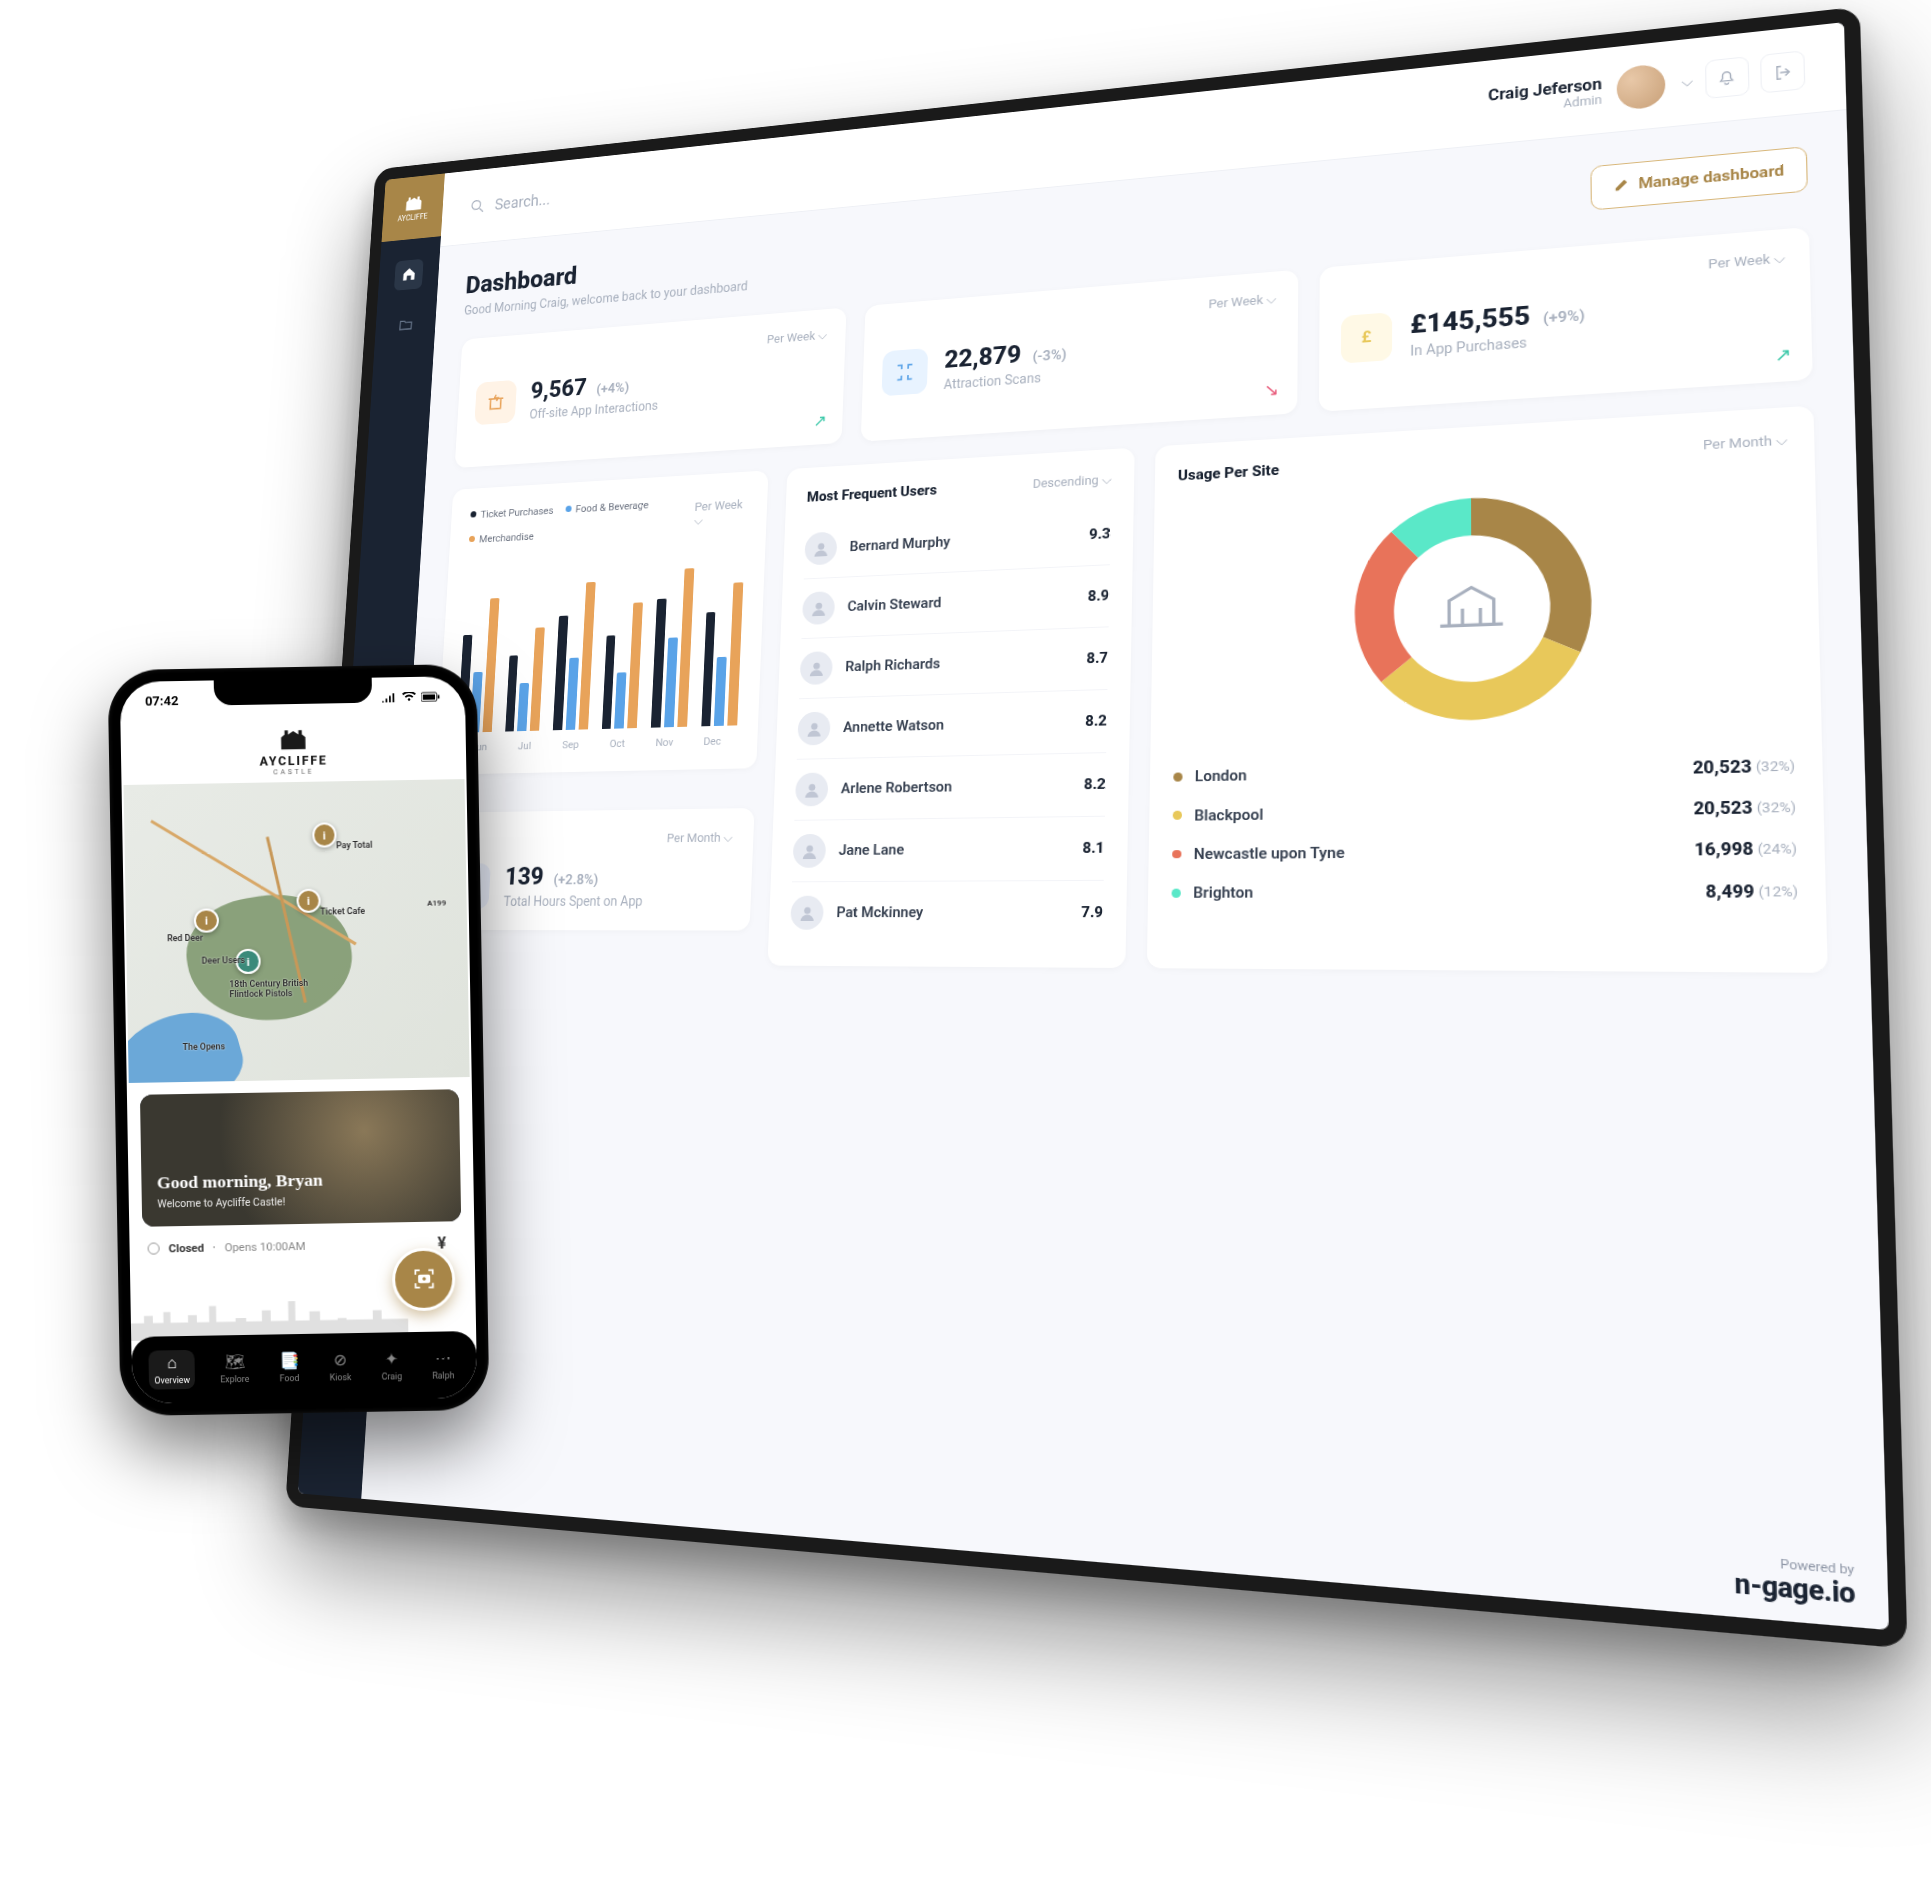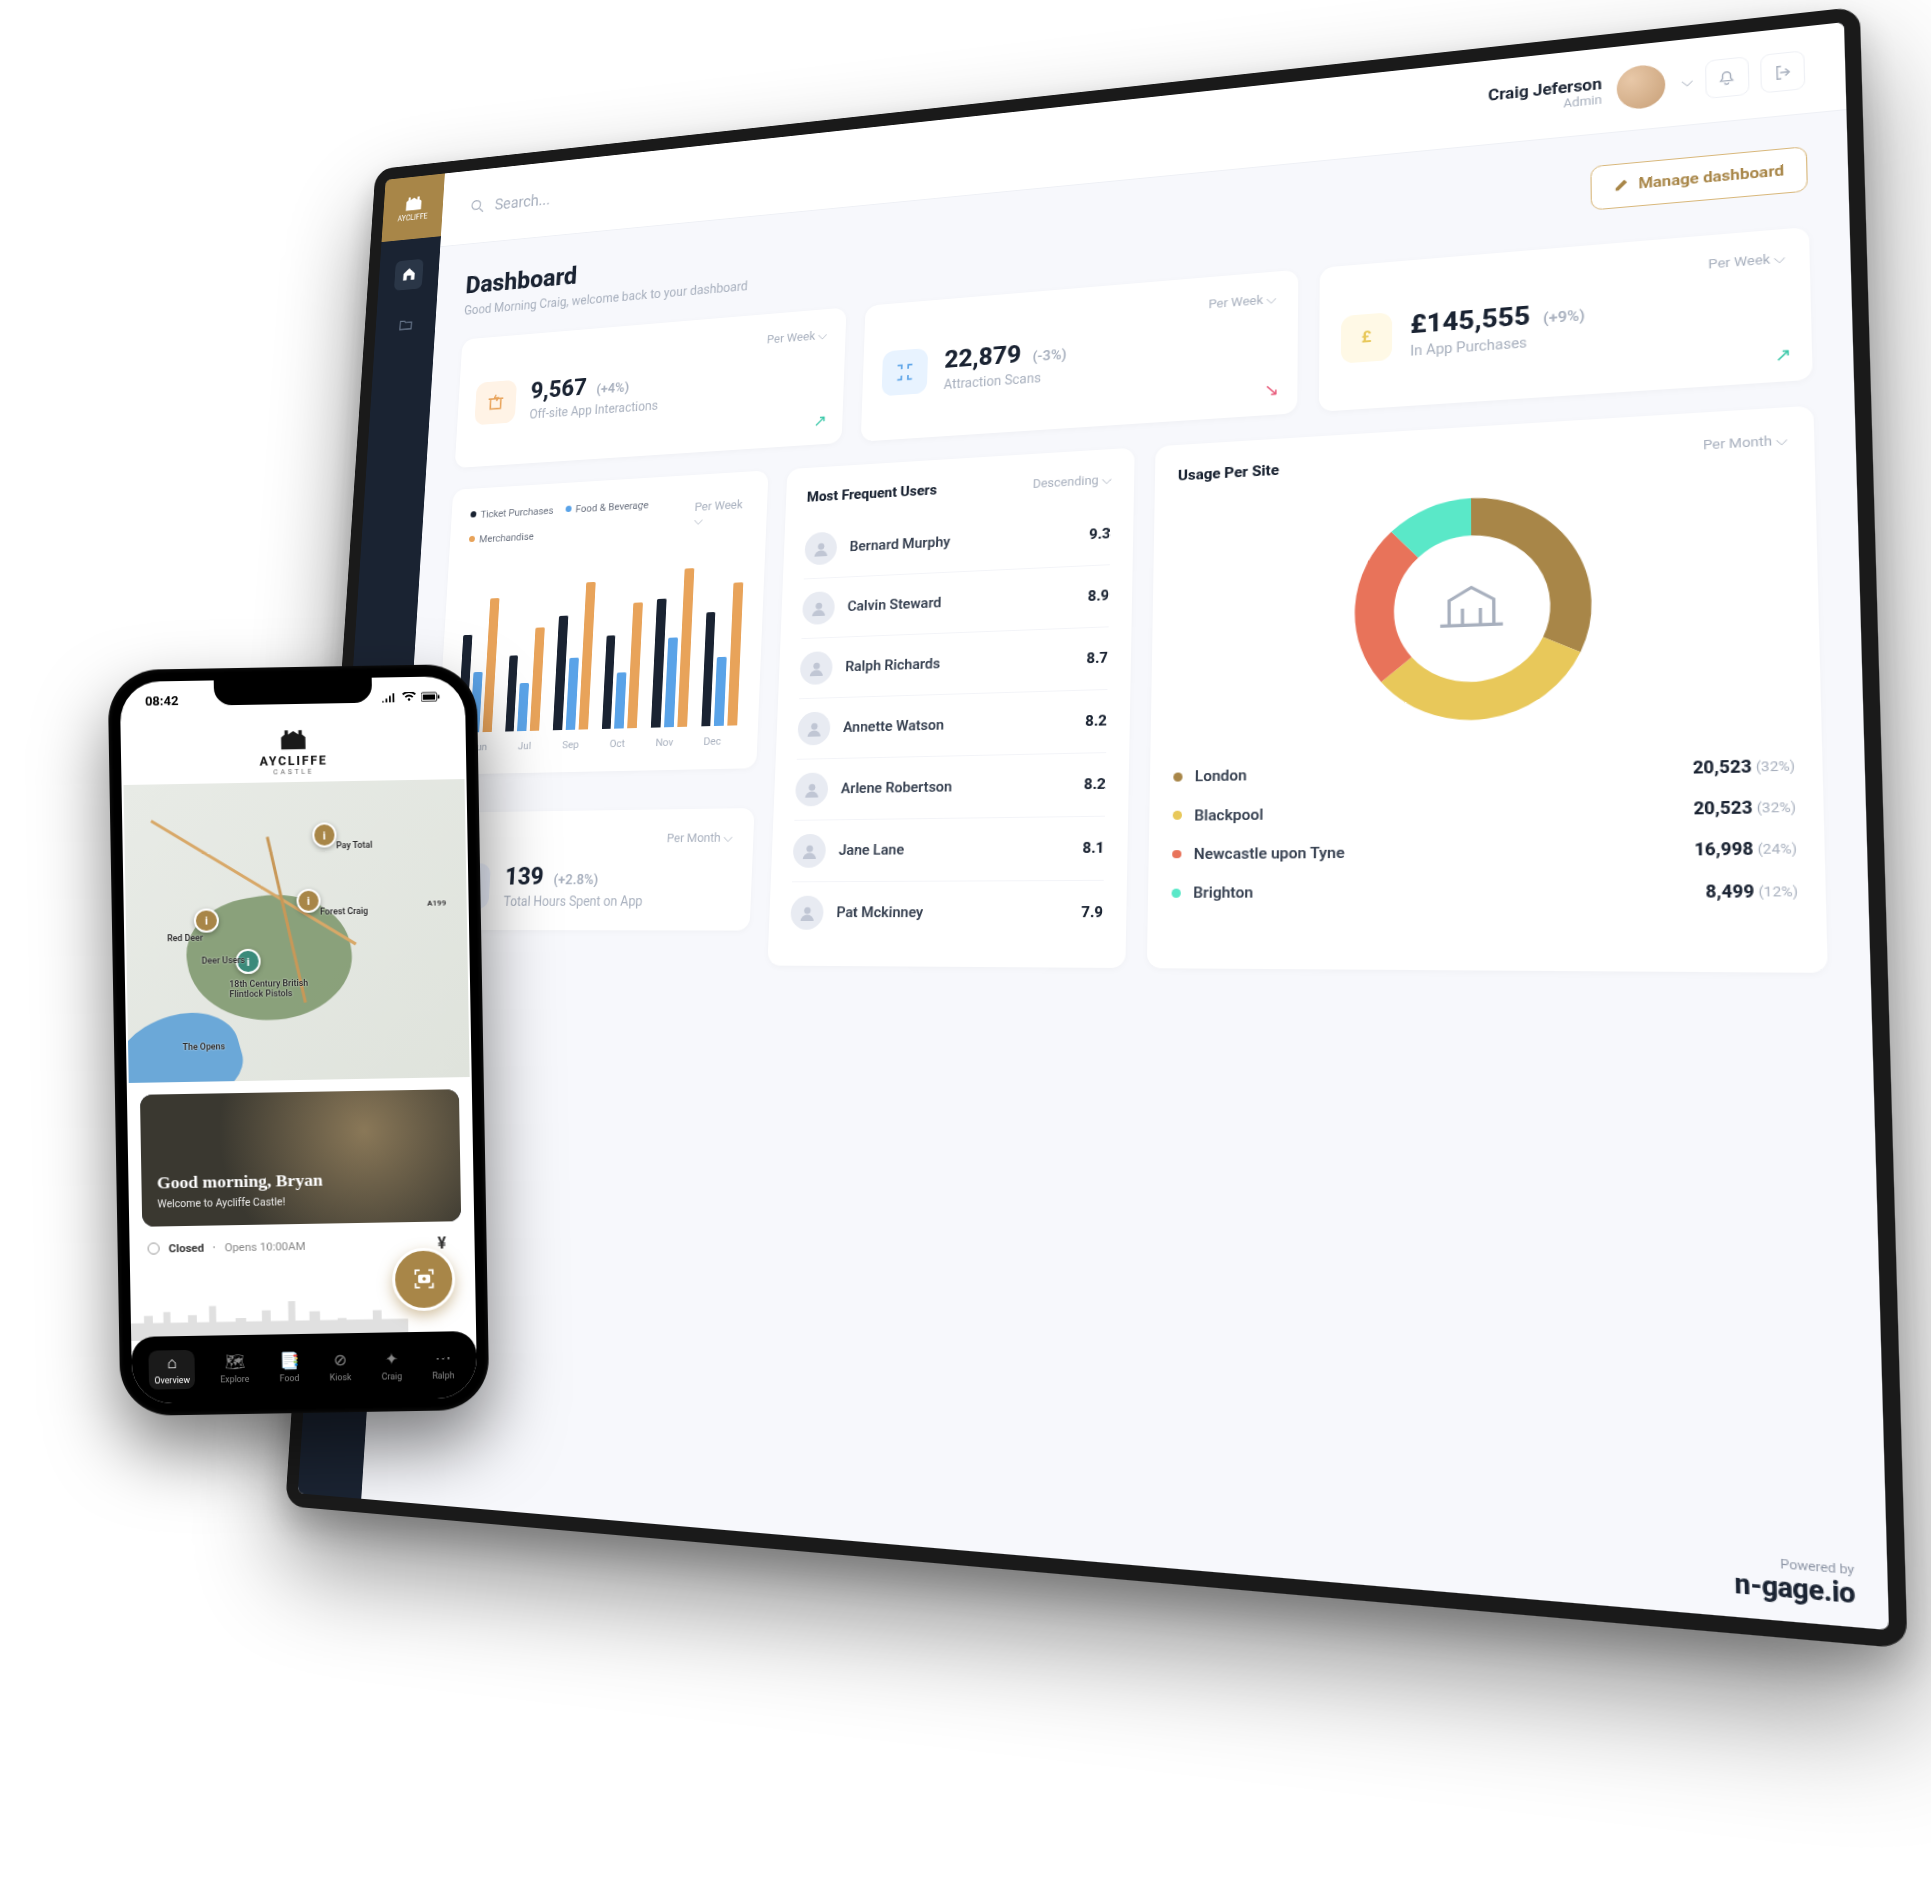--- a/index.html
+++ b/index.html
@@ -467,21 +467,21 @@
     <div class="b">n-gage.io</div>
   </div>
 
 </div>
 </div>
 
 <div class="phone">
   <div class="phone-screen">
     <div class="notch"></div>
     <div class="p-status">
-      <span>08:42</span>
+      <span>07:42</span>
       <span class="ico">
         <svg width="14" height="10.5" viewBox="0 0 16 12">
             <path fill="#000" d="M0 10h2v2H0zM4 7h2v5H4zM8 4h2v8H8zM12 1h2v11h-2z"></path>
           </svg>
         <svg width="14" height="10.5" viewBox="0 0 16 12">
             <path fill="#000" d="M8 10a1.5 1.5 0 1 1 0-3 1.5 1.5 0 0 1 0 3zM3 5a8 8 0 0 1 10 0l-1.5 1.5a6 6 0 0 0-7 0L3 5zM0 2a12 12 0 0 1 16 0l-1.5 1.5a10 10 0 0 0-13 0L0 2z"></path>
           </svg>
         <svg width="19.3" height="10.5" viewBox="0 0 22 12">
             <rect x="0" y="1" width="18" height="10" rx="2" fill="none" stroke="#000"></rect>
             <rect x="2" y="3" width="14" height="6" fill="#000"></rect>
@@ -499,21 +499,21 @@
     </div>
 
     <div class="p-map">
       <div class="map-area map-park"></div>
       <div class="map-area map-lake"></div>
       <div class="map-road"></div>
       <div class="map-road2"></div>
       <div class="map-pin" style="left:55%;top:14%;">i</div>
       <div class="map-lbl" style="left:62%;top:20%;">Pay Total</div>
       <div class="map-pin" style="left:50%;top:36%;">i</div>
-      <div class="map-lbl" style="left:57%;top:42%;">Forest Craig</div>
+      <div class="map-lbl" style="left:57%;top:42%;">Ticket Cafe</div>
       <div class="map-pin" style="left:20%;top:42%;">i</div>
       <div class="map-lbl" style="left:12%;top:50%;">Red Deer</div>
       <div class="map-pin teal" style="left:32%;top:56%;">i</div>
       <div class="map-lbl" style="left:30%;top:66%;width:97px;">18th Century British Flintlock Pistols</div>
       <div class="map-lbl" style="left:22%;top:58%;">Deer Users</div>
       <div class="map-lbl" style="left:16%;bottom:10%;">The Opens</div>
       <div class="map-lbl" style="right:6%;top:40%;font-size:8px;">A199</div>
     </div>
 
     <div class="p-card">

